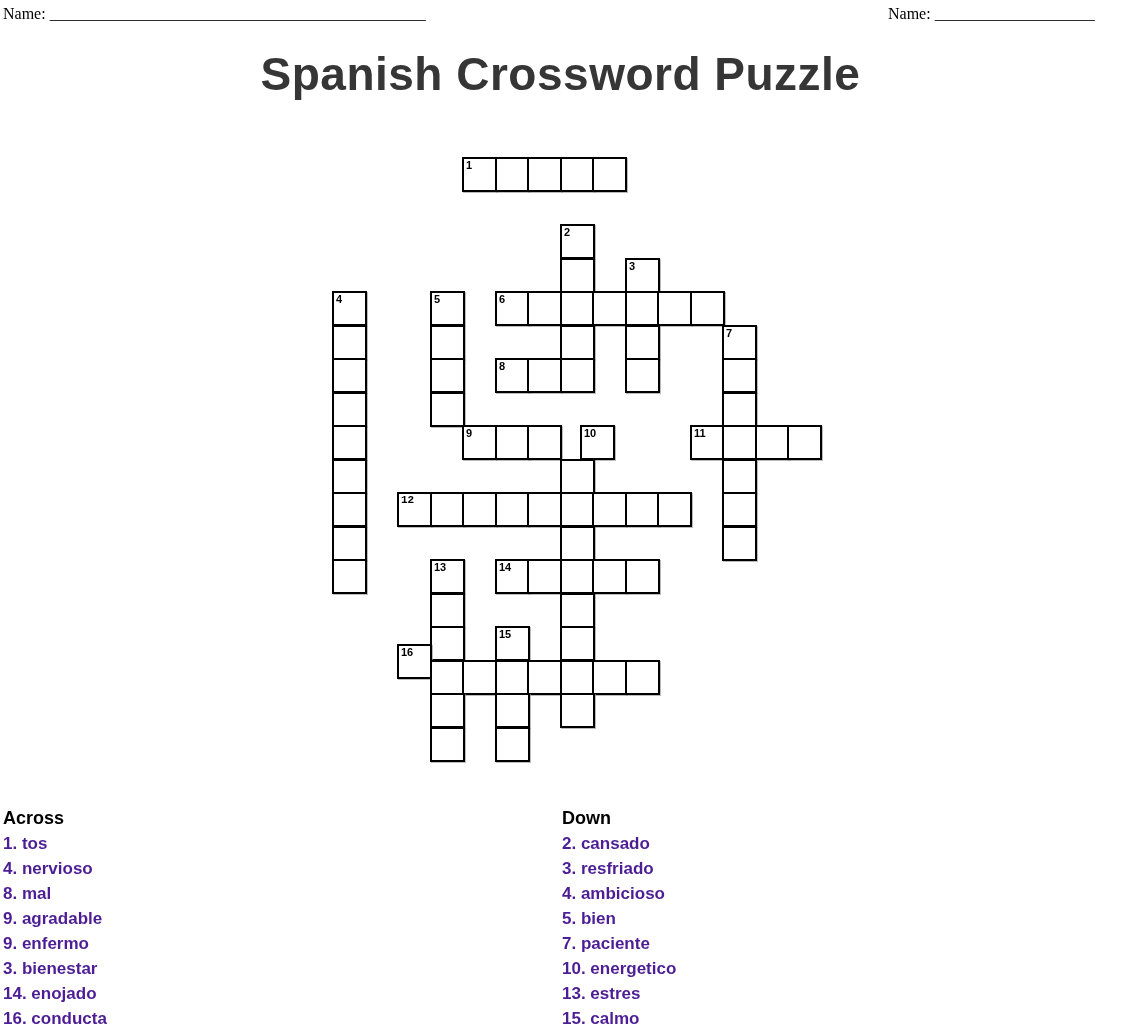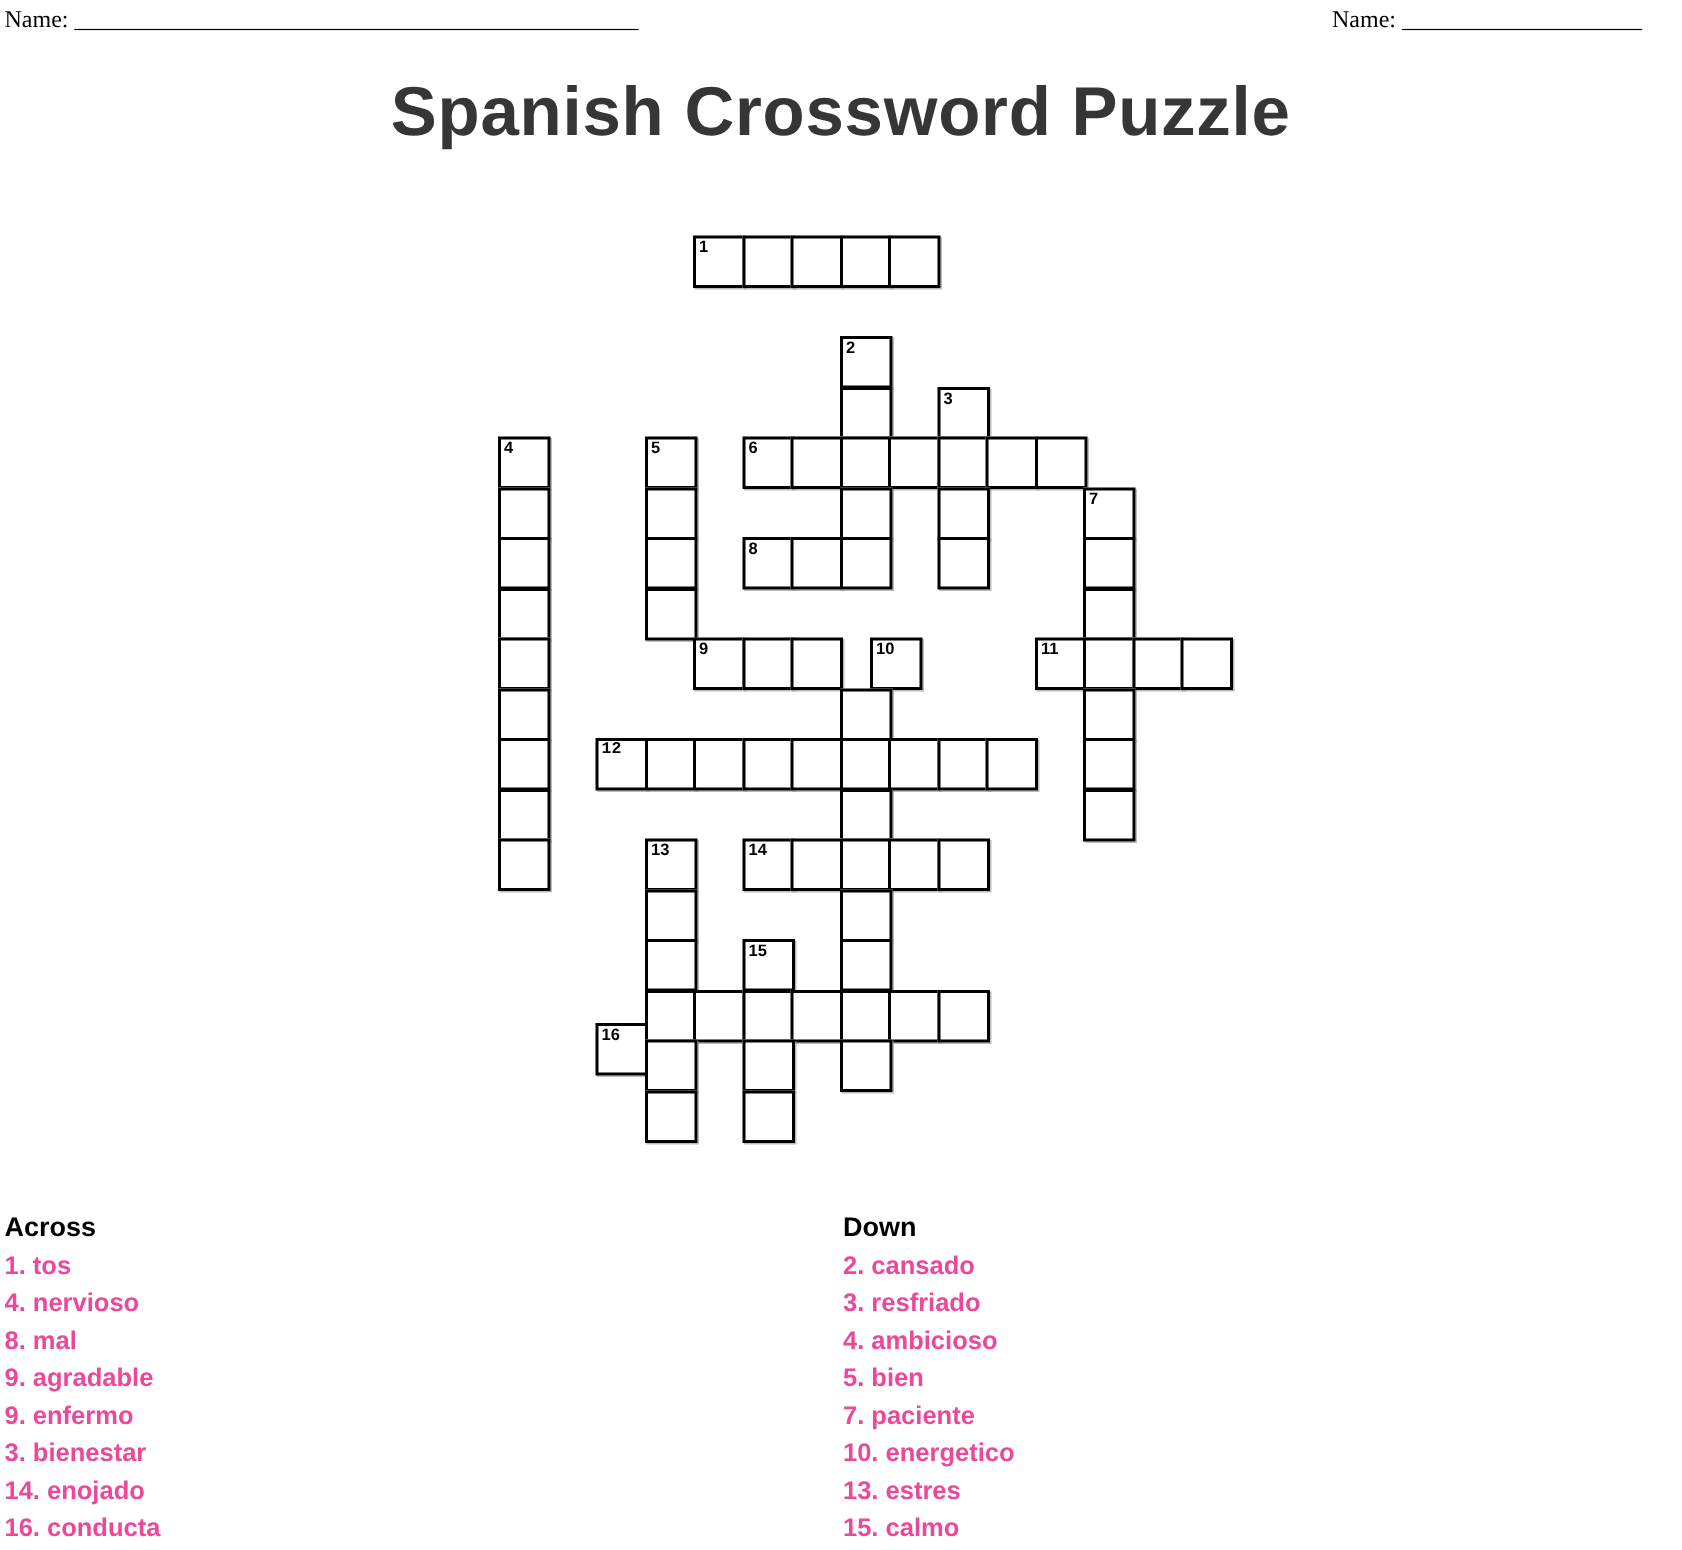--- a/index.html
+++ b/index.html
@@ -56,21 +56,21 @@
     margin: 0;
     font-size: 18px;
     font-weight: 700;
     color: #000000;
   }
   .clue-list {
     position: absolute;
     top: 831px;
     font-size: 17px;
     font-weight: 700;
-    color: #ec4899;
+    color: #4c1d95;
   }
   .clue { height: 25px; line-height: 25px; white-space: nowrap; }
   .col-across { left: 3px; }
   .col-down  { left: 562px; }
 </style>
 </head>
 <body>
 
 <div class="field field-name"><span>Name:</span>
   <span class="fill-line">_______________________________________________</span></div>
@@ -174,21 +174,21 @@
     <div class="cell" style="left: 560px; top: 559px;"></div>
     <div class="cell" style="left: 592px; top: 559px;"></div>
     <div class="cell" style="left: 625px; top: 559px;"></div>
     <div class="cell" style="left: 430px; top: 593px;"></div>
     <div class="cell" style="left: 560px; top: 593px;"></div>
     <div class="cell" style="left: 430px; top: 626px;"></div>
     <div class="cell" style="left: 495px; top: 626px;">
       <span class="num">15</span>
     </div>
     <div class="cell" style="left: 560px; top: 626px;"></div>
-    <div class="cell" style="left: 397px; top: 682px; padding-left: 12px;">
+    <div class="cell" style="left: 397px; top: 644px; padding-left: 12px;">
       <span class="num">16</span>
     </div>
     <div class="cell" style="left: 430px; top: 660px;"></div>
     <div class="cell" style="left: 462px; top: 660px;"></div>
     <div class="cell" style="left: 495px; top: 660px;"></div>
     <div class="cell" style="left: 527px; top: 660px;"></div>
     <div class="cell" style="left: 560px; top: 660px;"></div>
     <div class="cell" style="left: 592px; top: 660px;"></div>
     <div class="cell" style="left: 625px; top: 660px;"></div>
     <div class="cell" style="left: 430px; top: 693px;"></div>

